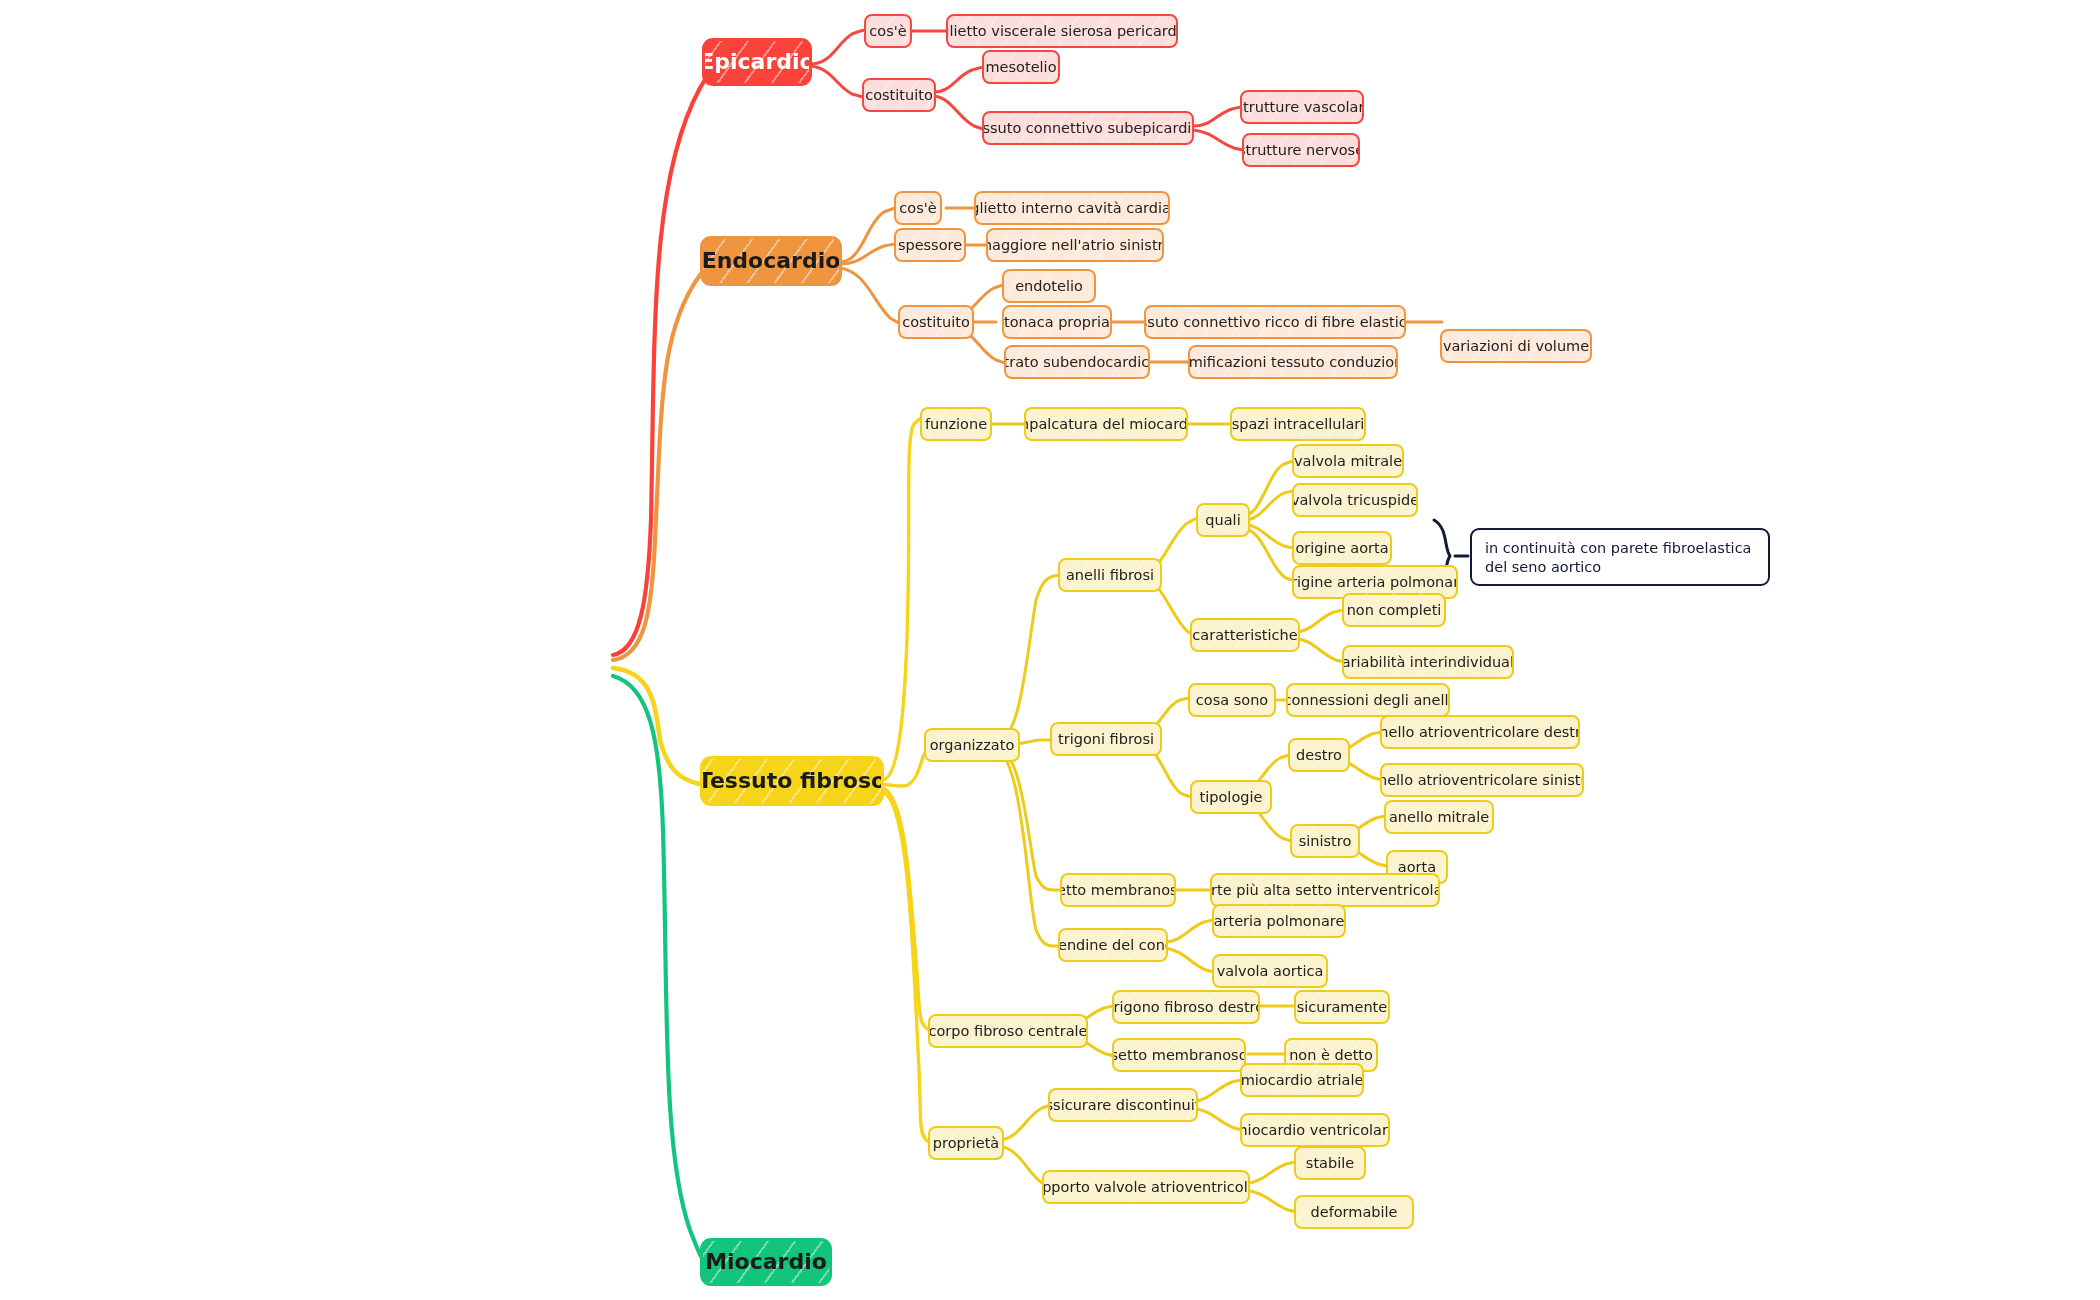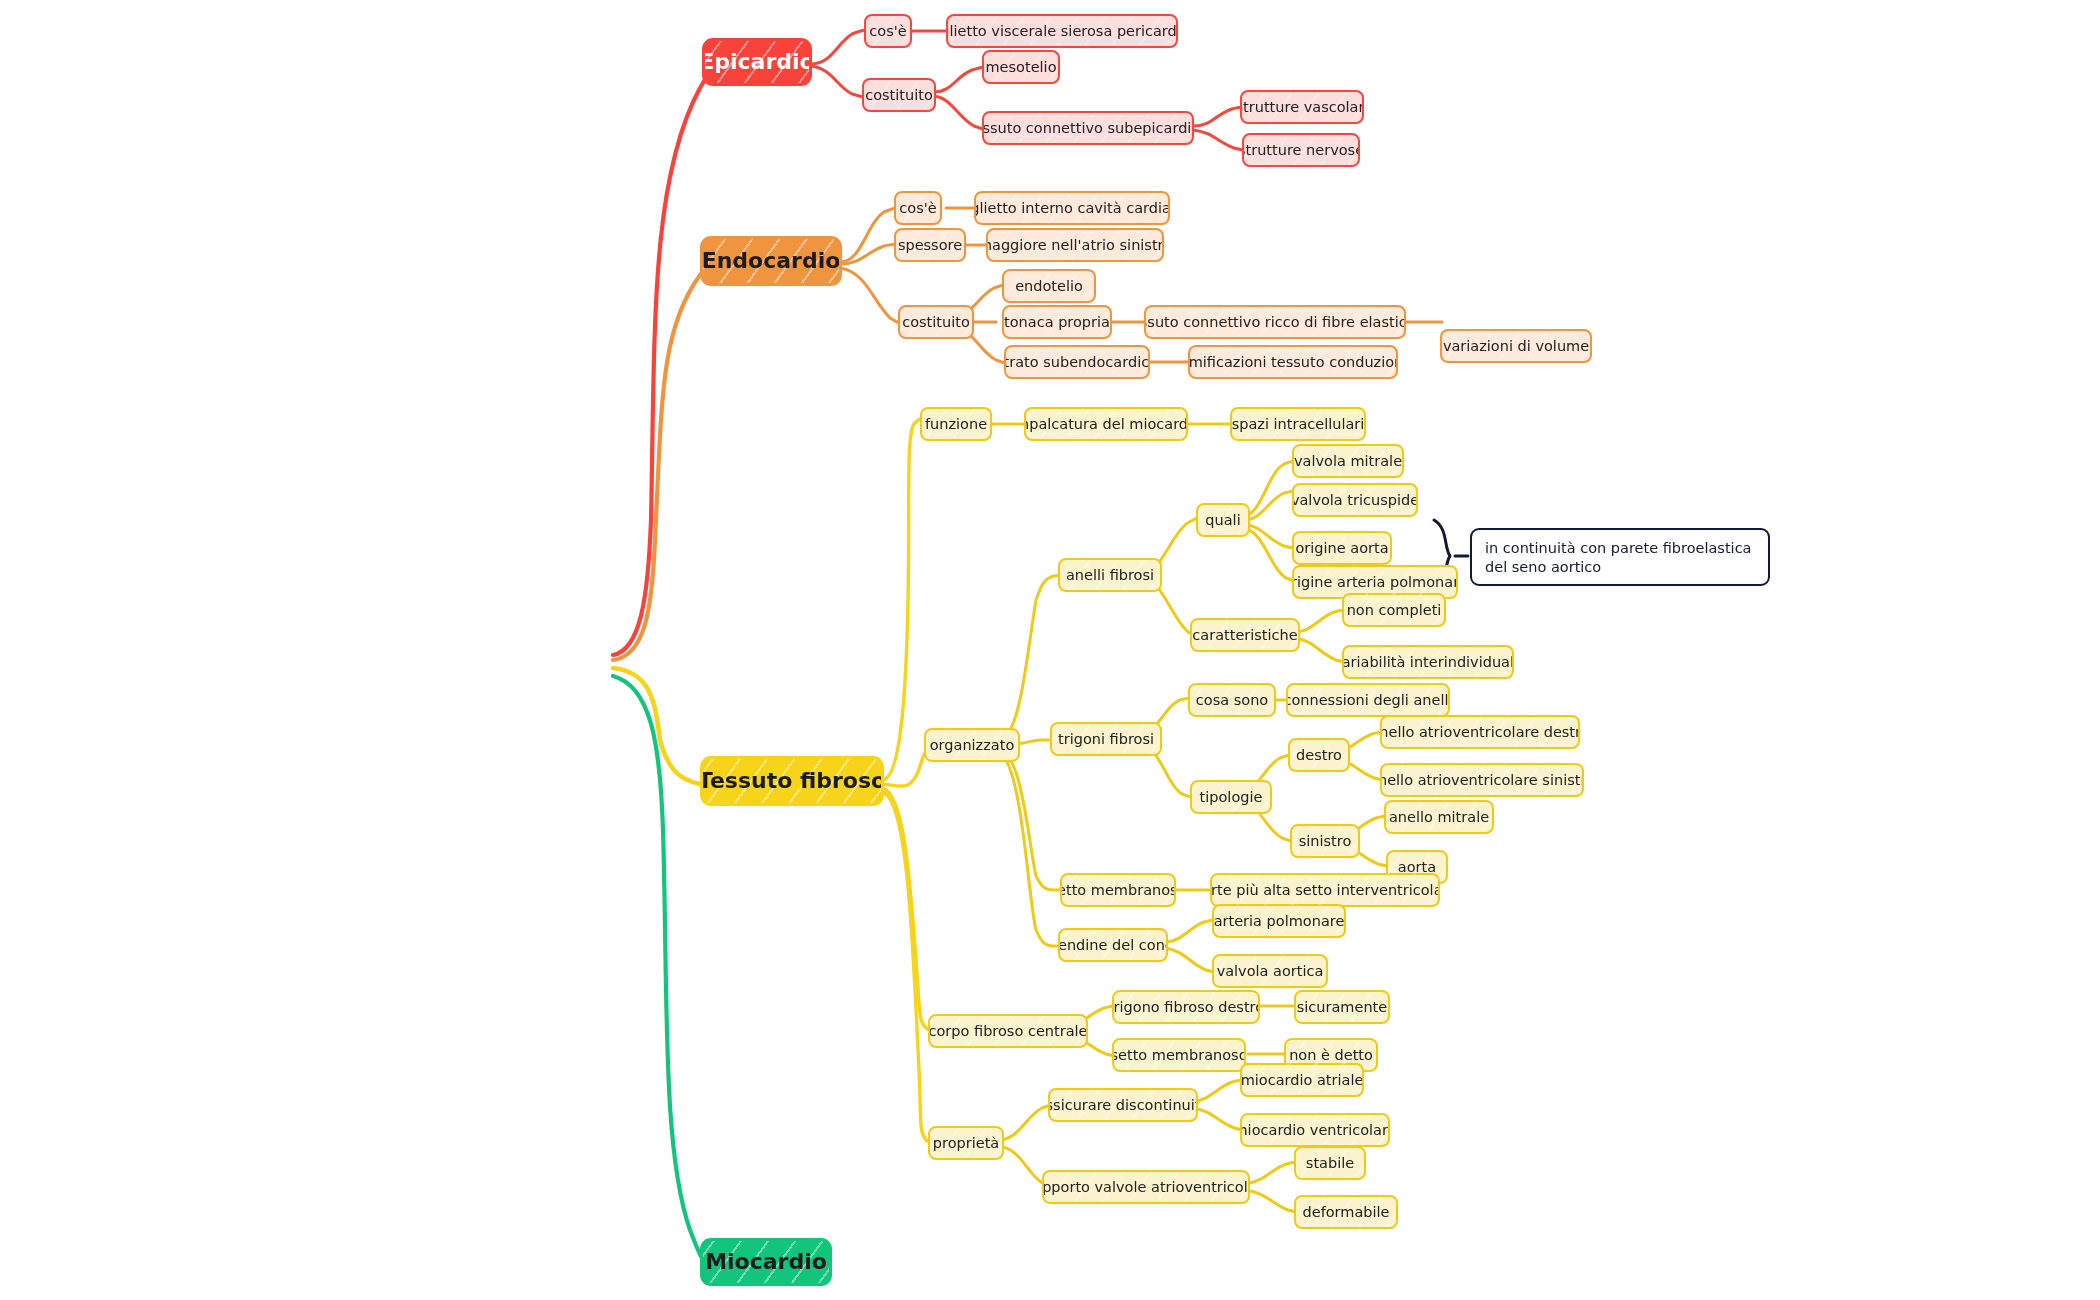--- a/index.html
+++ b/index.html
@@ -355,17 +355,17 @@
   </div>
   <div class="node leaf yellow" style="left:1240px;top:1113px;width:150px;height:34px;">
     <span class="txt">miocardio ventricolare</span>
   </div>
   <div class="node leaf yellow" style="left:1042px;top:1170px;width:208px;height:34px;">
     <span class="txt">supporto valvole atrioventricolari</span>
   </div>
   <div class="node leaf yellow" style="left:1294px;top:1146px;width:72px;height:34px;">
     <span class="txt">stabile</span>
   </div>
-  <div class="node leaf yellow" style="left:1294px;top:1195px;width:104px;height:34px;">
+  <div class="node leaf yellow" style="left:1294px;top:1195px;width:120px;height:34px;">
     <span class="txt">deformabile</span>
   </div>
 
 </div>
 
 </body></html>

